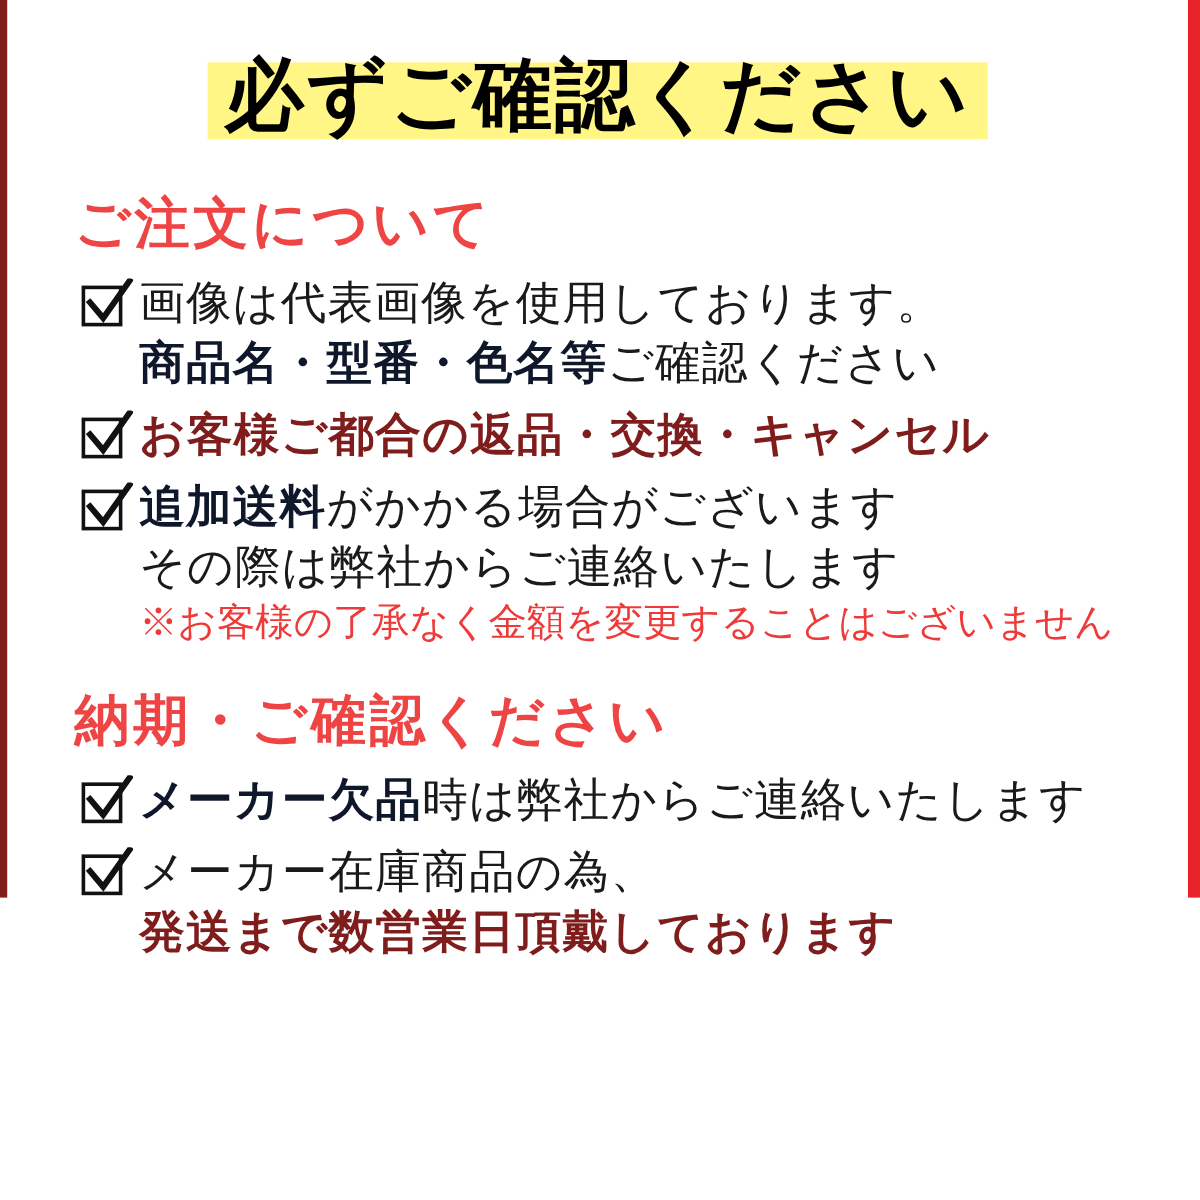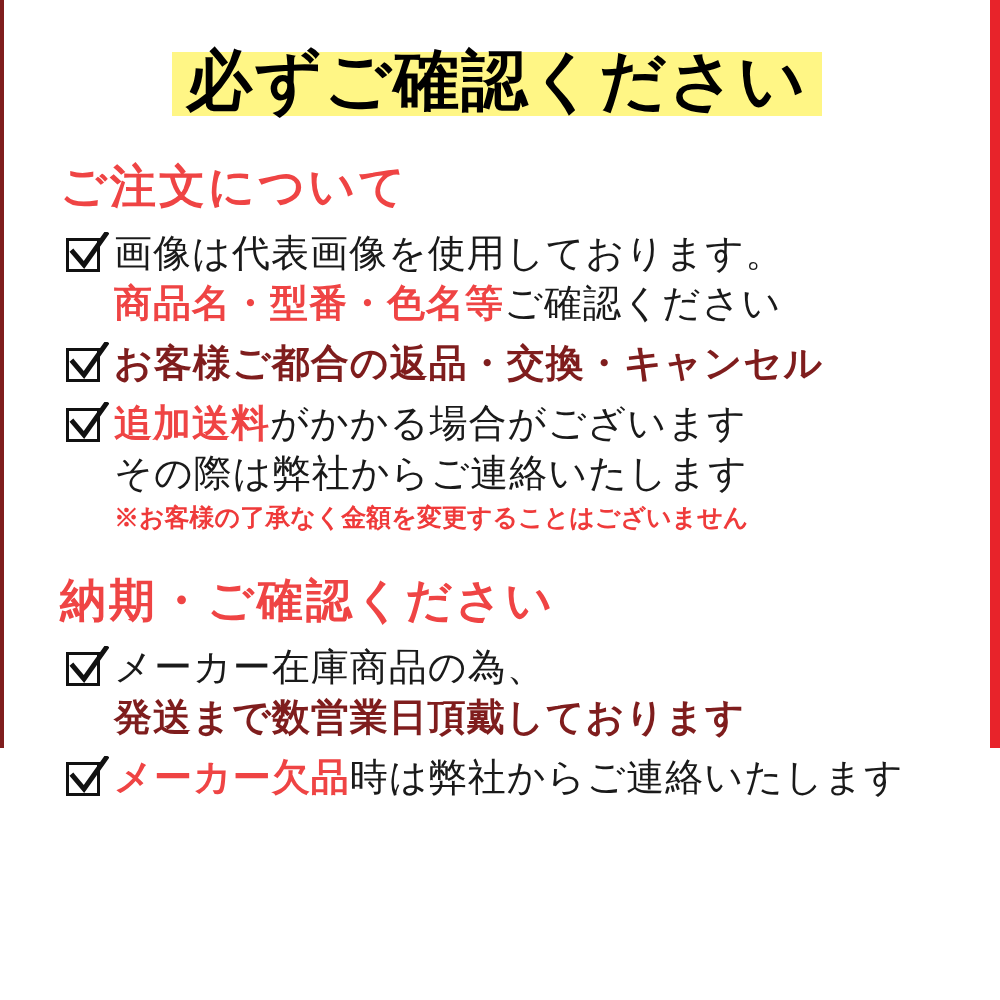--- a/index.html
+++ b/index.html
@@ -11,21 +11,21 @@
     height: 1000px;
     background: #ffffff;
     font-family: "Liberation Serif", "DejaVu Serif", serif;
     overflow: hidden;
   }
   .page {
     position: relative;
     width: 1000px;
     height: 748px;
     box-sizing: border-box;
-    border-left: 4px solid #7f1d1d;
+    border-left: 6px solid #7f1d1d;
     border-right: 10px solid #e8232a;
     background: #ffffff;
   }
   .inner {
     position: absolute;
     left: 10px;
     right: 10px;
     top: 0;
     bottom: 0;
     padding: 0 28px;
@@ -112,36 +112,35 @@
     line-height: 50px;
     letter-spacing: 1px;
     color: #1a1a1a;
     white-space: nowrap;
   }
   .line.red {
     color: #7f1d1d;
     font-weight: bold;
   }
   .line .red {
-    color: #ef4444;
+    color: #0f172a;
     font-weight: bold;
   }
   .line .blk {
     color: #1a1a1a;
     font-weight: normal;
     margin-top: 12px;
   }
   .note {
-    font-size: 25px;
+    font-size: 32px;
     line-height: 36px;
     color: #ef3a3a;
     letter-spacing: 0px;
     white-space: nowrap;
     margin-top: 2px;
-    font-weight: bold;
   }
 </style>
 </head>
 <body>
 
 <div class="page">
   <div class="inner">
 
     <div class="title-wrap">
       <div class="title">
@@ -194,31 +193,31 @@
     <div class="section-heading second">納期・ご確認ください</div>
 
     <div class="item">
       <span class="check">
         <span class="box"></span>
         <svg class="tick" viewBox="0 0 40 42" xmlns="http://www.w3.org/2000/svg">
           <path d="M4 20 L15 33 L37 2" fill="none" stroke="#111111" stroke-width="5" stroke-linecap="square"></path>
         </svg>
       </span>
       <span class="lines">
+        <div class="line"><span class="red">メーカー欠品</span><span class="blk">時は弊社からご連絡いたします</span></div>
+      </span>
+    </div>
+
+    <div class="item">
+      <span class="check">
+        <span class="box"></span>
+        <svg class="tick" viewBox="0 0 40 42" xmlns="http://www.w3.org/2000/svg">
+          <path d="M4 20 L15 33 L37 2" fill="none" stroke="#111111" stroke-width="5" stroke-linecap="square"></path>
+        </svg>
+      </span>
+      <span class="lines">
         <div class="line">メーカー在庫商品の為、</div>
         <div class="line red">発送まで数営業日頂戴しております</div>
       </span>
     </div>
 
-    <div class="item">
-      <span class="check">
-        <span class="box"></span>
-        <svg class="tick" viewBox="0 0 40 42" xmlns="http://www.w3.org/2000/svg">
-          <path d="M4 20 L15 33 L37 2" fill="none" stroke="#111111" stroke-width="5" stroke-linecap="square"></path>
-        </svg>
-      </span>
-      <span class="lines">
-        <div class="line"><span class="red">メーカー欠品</span><span class="blk">時は弊社からご連絡いたします</span></div>
-      </span>
-    </div>
-
   </div>
 </div>
 
 </body></html>

